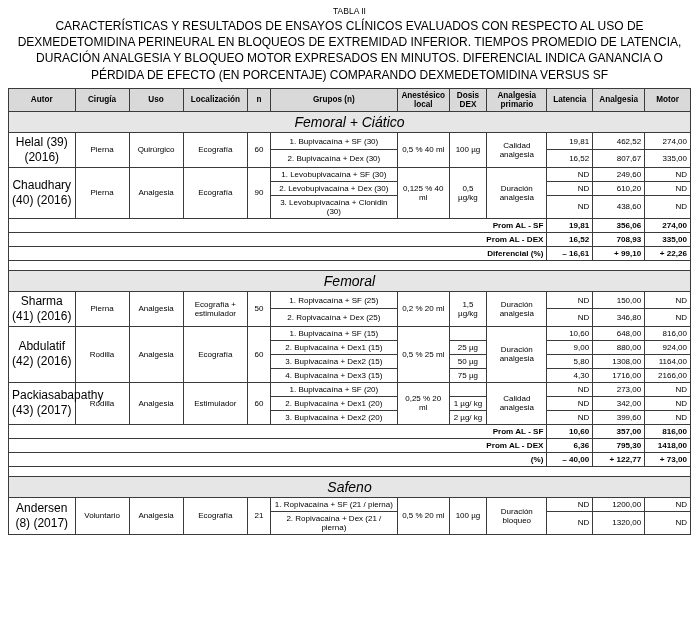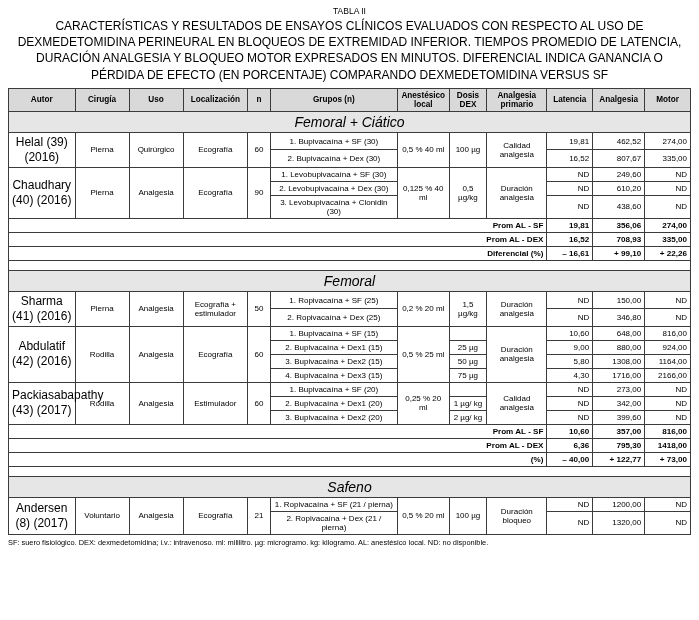--- a/index.html
+++ b/index.html
@@ -327,15 +327,14 @@
       <tr>
         <td class="grp">2. Ropivacaína + Dex (21 / pierna)</td>
         <td class="num">ND</td>
         <td class="num">1320,00</td>
         <td class="num">ND</td>
       </tr>
 
     </tbody>
   </table>
 
-  <div class="footnote">SF: suero fisiológico. DEX: dexmedetomidina; i.v.: intravenoso. ml: mililitro. µg: microgramo. kg: kilogramo. AL: anestésico local. ND: no disponible.</div>
 
 </div>
 
 </body></html>

